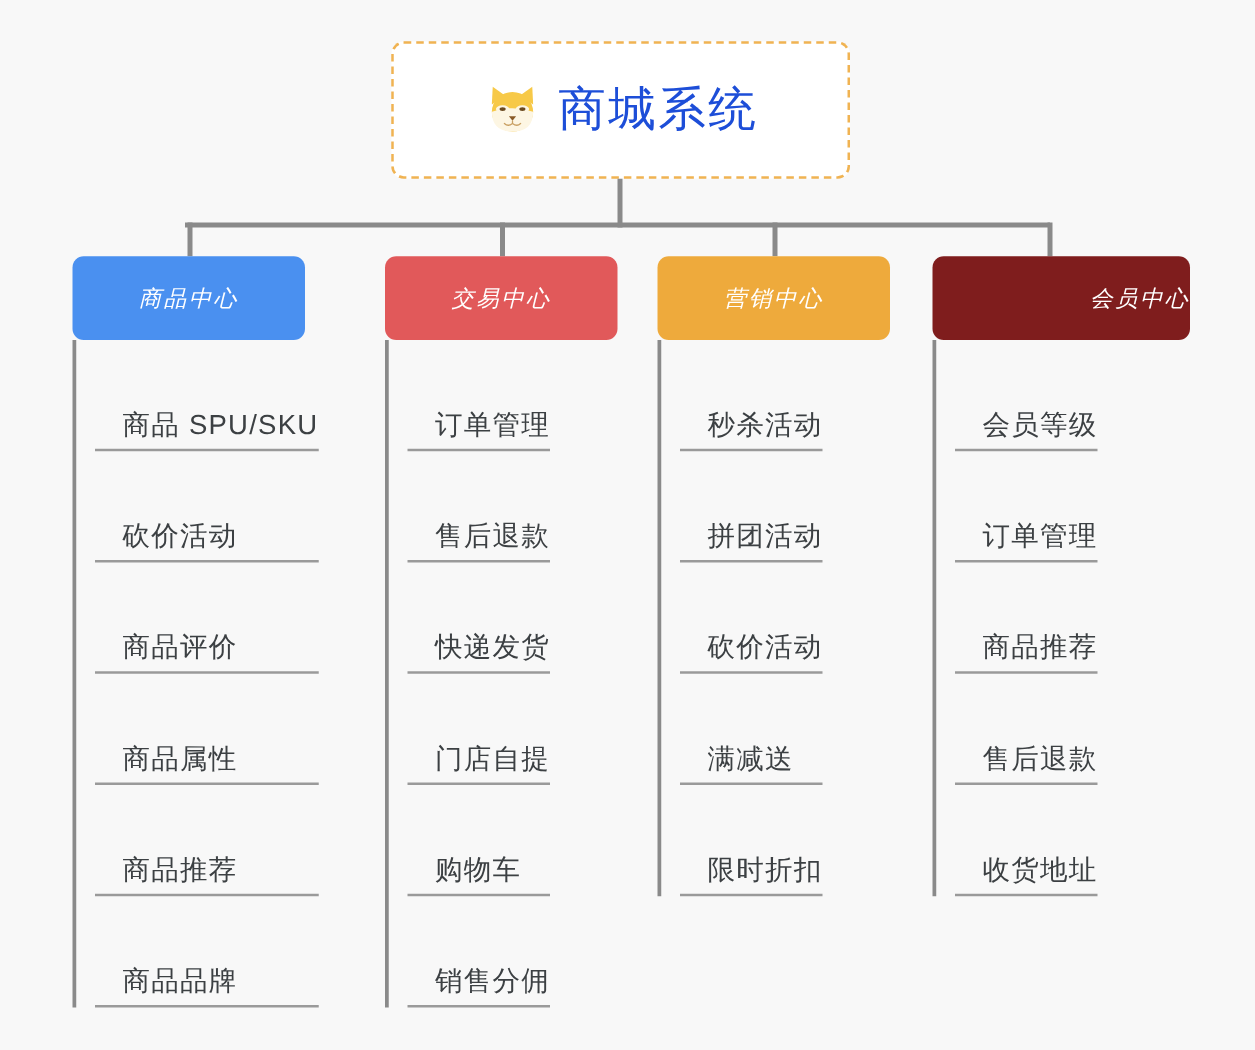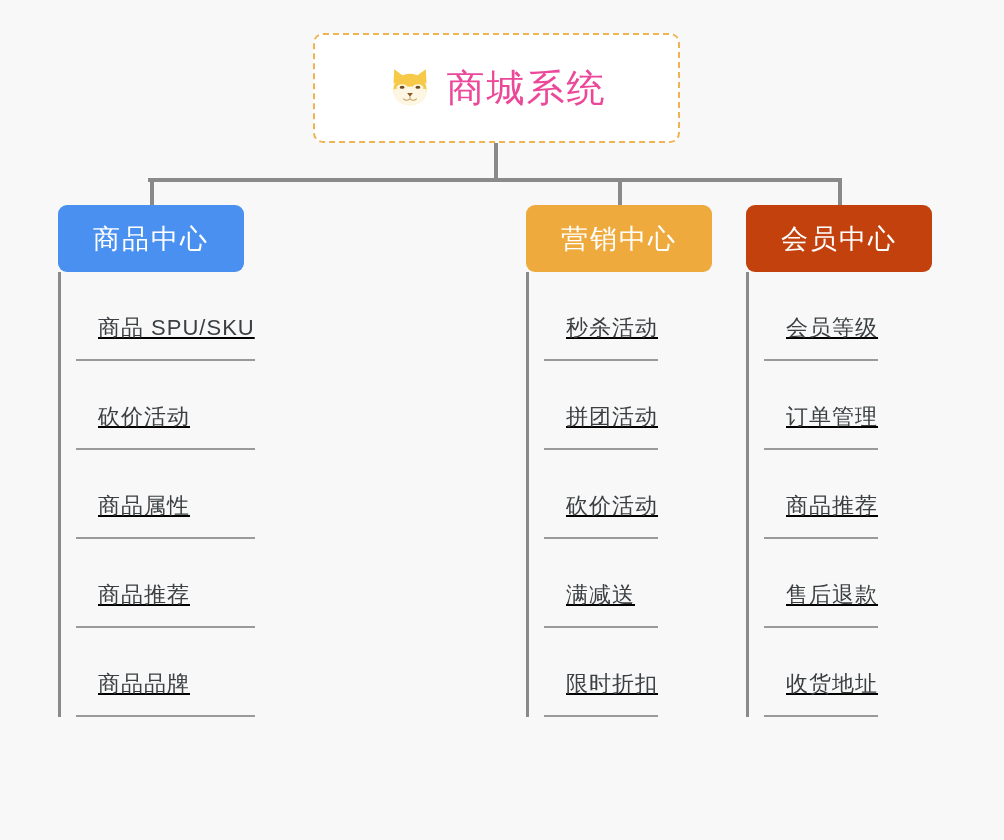--- a/index.html
+++ b/index.html
@@ -37,21 +37,21 @@
     gap: 14px;
   }
   .root-emoji {
     width: 46px;
     height: 46px;
     position: relative;
     flex: 0 0 auto;
   }
   .root-title {
     font-size: 38px;
-    color: #ec4899;
+    color: #1d4ed8;
     letter-spacing: 2px;
     line-height: 1;
     white-space: nowrap;
   }
 
   
   .conn {
     position: absolute;
     background: #8a8a8a;
   }
@@ -84,44 +84,44 @@
     background: #8a8a8a;
   }
   .branch-header {
     position: relative;
     height: 67px;
     border-radius: 9px;
     display: flex;
     align-items: center;
     justify-content: center;
     color: #ffffff;
-    font-size: 27px;
+    font-size: 18px;
     letter-spacing: 2px;
     white-space: nowrap;
     box-sizing: border-box;
+    font-style: italic;
   }
 
   
   .leaf-wrap {
     position: absolute;
     top: 67px;
     padding-left: 15px;
     border-left: 3px solid #8a8a8a;
     box-sizing: border-box;
   }
   .leaf-item {
     height: 89px;
     box-sizing: border-box;
     display: flex;
     align-items: flex-end;
-    padding-bottom: 18px;
+    padding-bottom: 6px;
     padding-left: 22px;
     border-bottom: 2px solid #9a9a9a;
     white-space: nowrap;
-    text-decoration: underline;
   }
   .leaf-label {
     font-size: 22px;
     color: #3c4043;
     line-height: 1.2;
     letter-spacing: 1px;
   }
 
   
   .branch-1 .branch-header { background: #4a90f0; }
@@ -168,31 +168,60 @@
       <span>商品中心</span>
     </div>
     <div class="leaf-wrap" style="left: 0px; border-left-color: rgb(138, 138, 138);">
       <div class="leaf-item">
         <span class="leaf-label">商品 SPU/SKU</span>
       </div>
       <div class="leaf-item">
         <span class="leaf-label">砍价活动</span>
       </div>
       <div class="leaf-item">
+        <span class="leaf-label">商品评价</span>
+      </div>
+      <div class="leaf-item">
         <span class="leaf-label">商品属性</span>
       </div>
       <div class="leaf-item">
         <span class="leaf-label">商品推荐</span>
       </div>
       <div class="leaf-item">
         <span class="leaf-label">商品品牌</span>
       </div>
     </div>
   </div>
 
+  <div class="branch branch-2" style="left: 308px; width: 186px;">
+    <div class="branch-drop" style="left: 92px; background: rgb(138, 138, 138);"></div>
+    <div class="branch-header" style="background: rgb(225, 89, 90); width: 186px;">
+      <span>交易中心</span>
+    </div>
+    <div class="leaf-wrap" style="left: 0px; border-left-color: rgb(138, 138, 138);">
+      <div class="leaf-item">
+        <span class="leaf-label">订单管理</span>
+      </div>
+      <div class="leaf-item">
+        <span class="leaf-label">售后退款</span>
+      </div>
+      <div class="leaf-item">
+        <span class="leaf-label">快递发货</span>
+      </div>
+      <div class="leaf-item">
+        <span class="leaf-label">门店自提</span>
+      </div>
+      <div class="leaf-item">
+        <span class="leaf-label">购物车</span>
+      </div>
+      <div class="leaf-item">
+        <span class="leaf-label">销售分佣</span>
+      </div>
+    </div>
+  </div>
 
   <div class="branch branch-3" style="left: 526px; width: 166px;">
     <div class="branch-drop" style="left: 92px; background: rgb(138, 138, 138);"></div>
     <div class="branch-header" style="background: rgb(238, 170, 60); width: 186px;">
       <span>营销中心</span>
     </div>
     <div class="leaf-wrap" style="left: 0px; border-left-color: rgb(138, 138, 138);">
       <div class="leaf-item">
         <span class="leaf-label">秒杀活动</span>
       </div>
@@ -206,21 +235,21 @@
         <span class="leaf-label">满减送</span>
       </div>
       <div class="leaf-item">
         <span class="leaf-label">限时折扣</span>
       </div>
     </div>
   </div>
 
   <div class="branch branch-4" style="left: 746px; width: 186px;">
     <div class="branch-drop" style="left: 92px; background: rgb(138, 138, 138);"></div>
-    <div class="branch-header" style="background: #c2410c; width: 186px;">
+    <div class="branch-header" style="background: #7f1d1d; width: 206px; justify-content: flex-end;">
       <span>会员中心</span>
     </div>
     <div class="leaf-wrap" style="left: 0px; border-left-color: rgb(138, 138, 138);">
       <div class="leaf-item">
         <span class="leaf-label">会员等级</span>
       </div>
       <div class="leaf-item">
         <span class="leaf-label">订单管理</span>
       </div>
       <div class="leaf-item">

